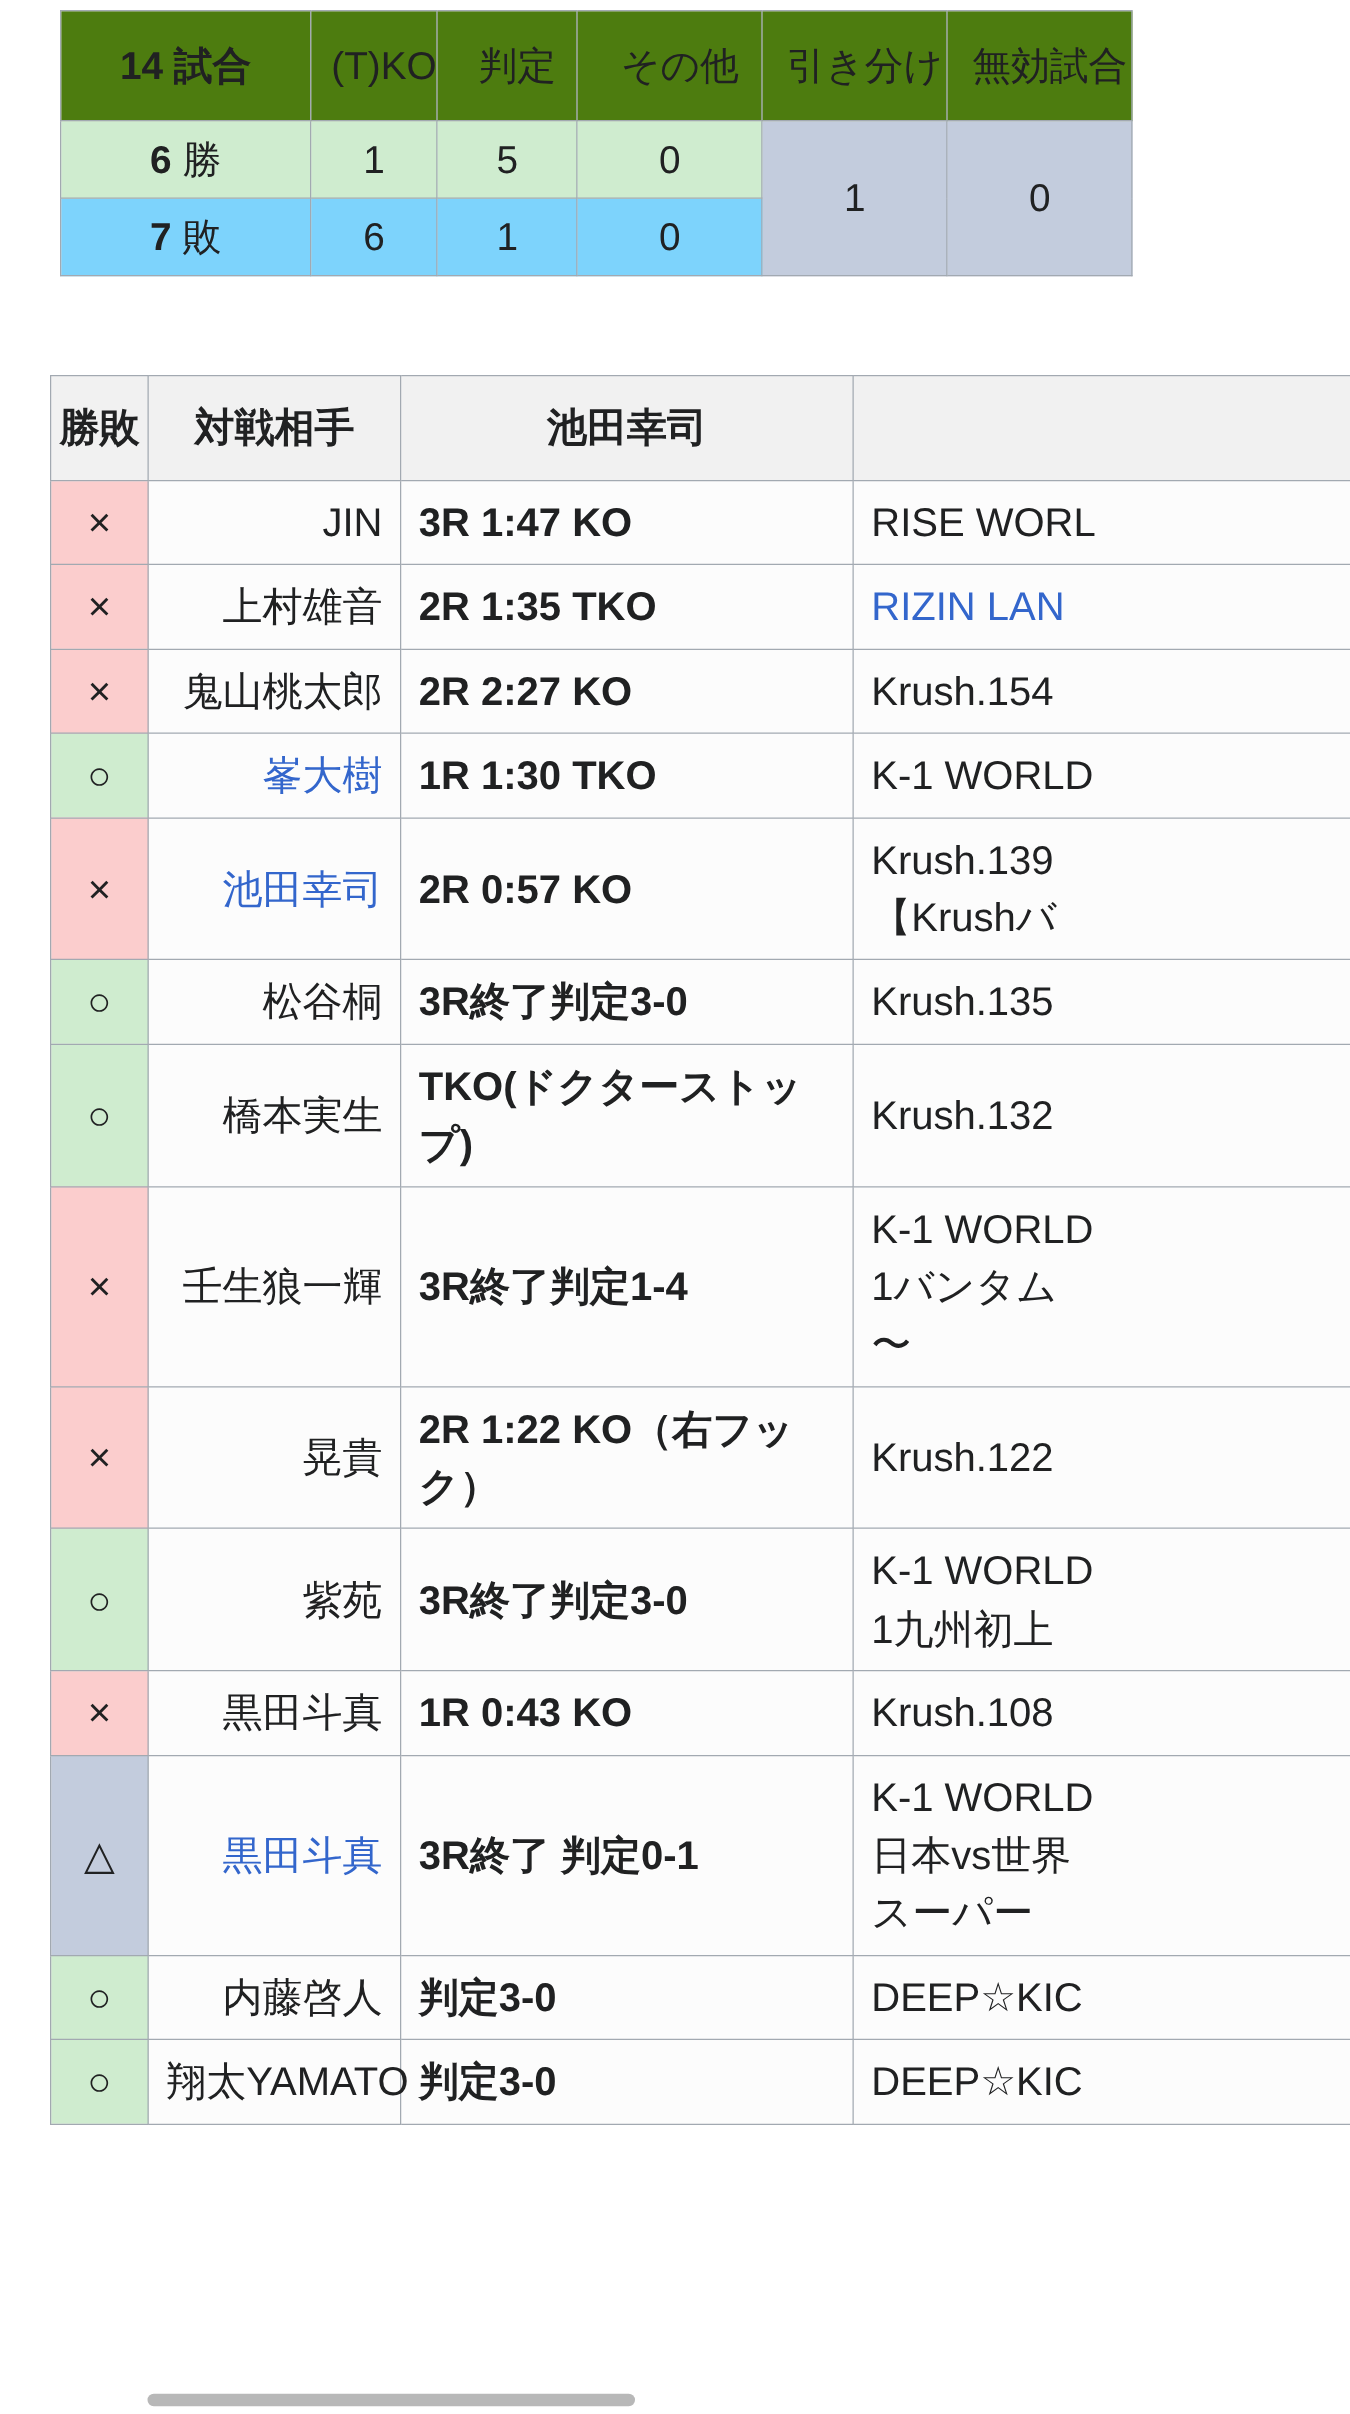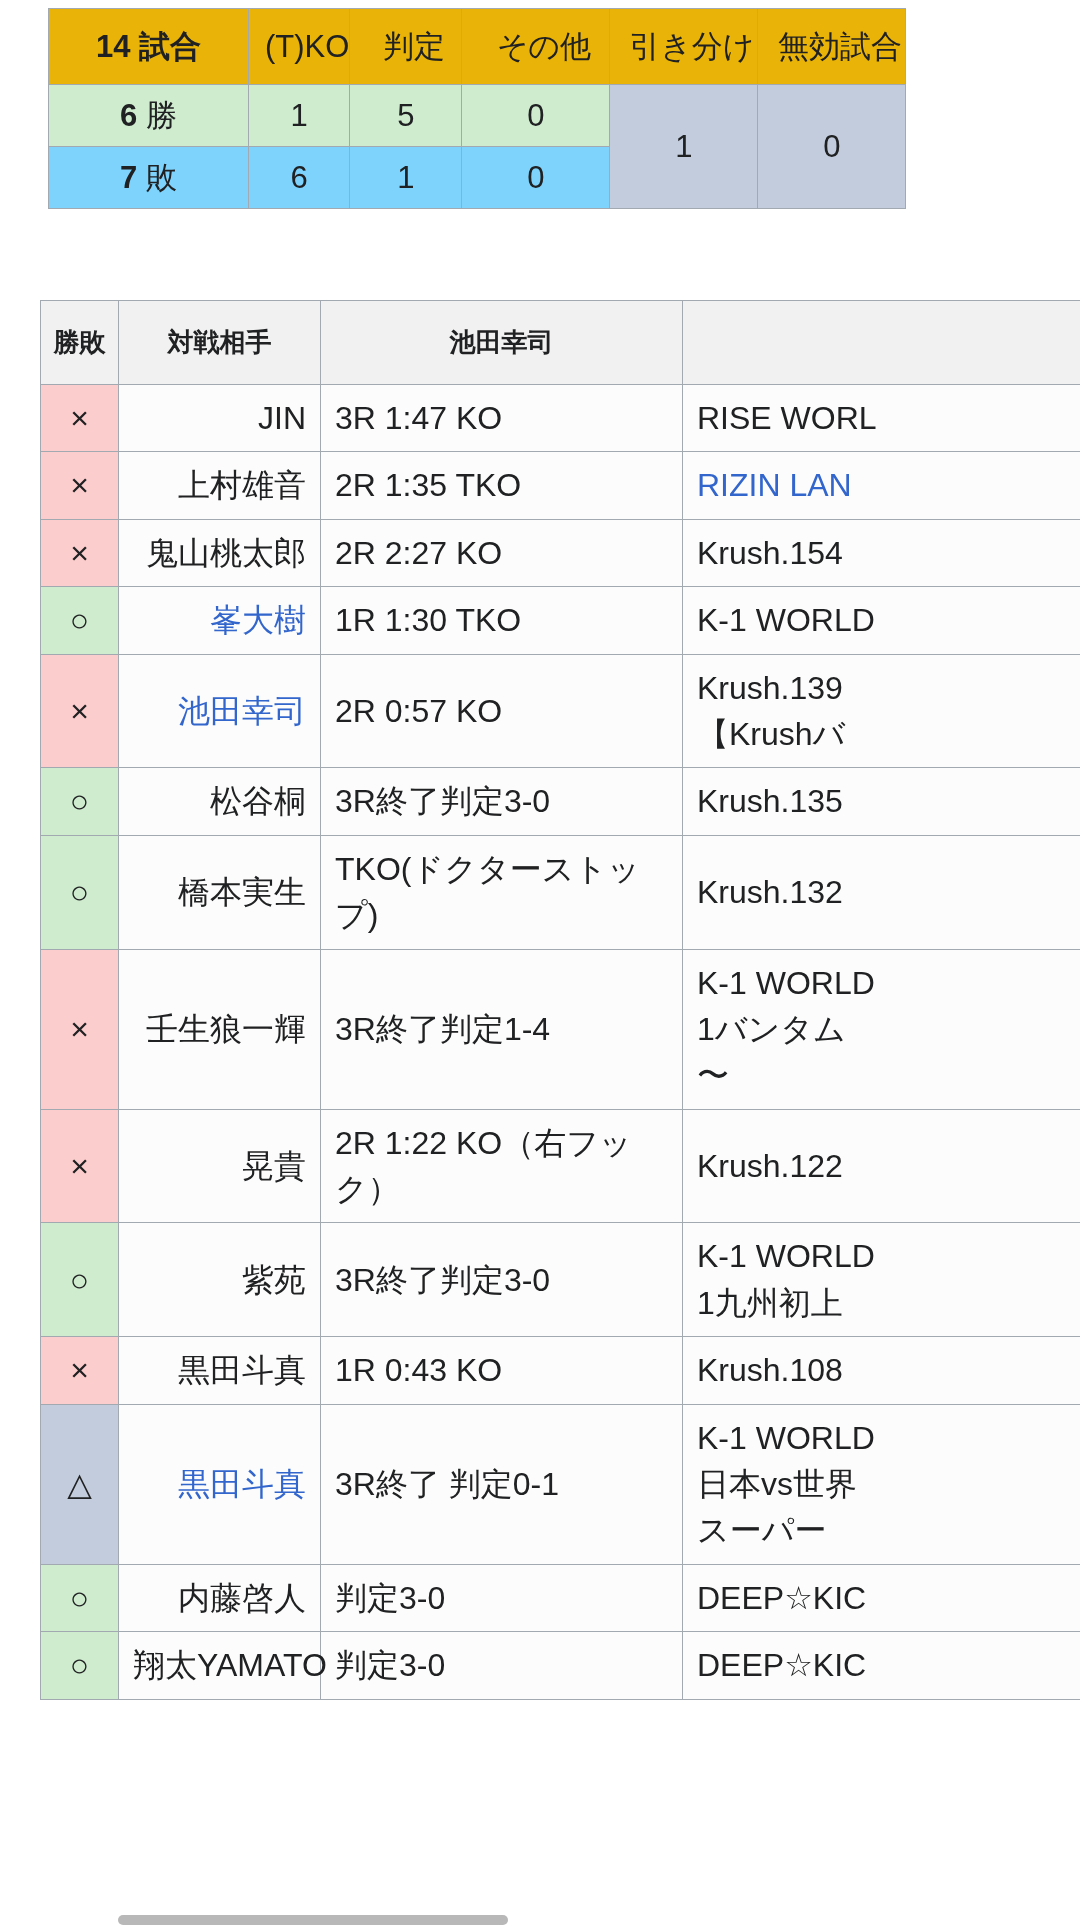--- a/index.html
+++ b/index.html
@@ -40,23 +40,23 @@
     border: 1px solid #a2a9b1;
     font-size: 31px;
     text-align: center;
     vertical-align: middle;
     font-weight: normal;
     padding: 0;
     height: 62px;
     box-sizing: border-box;
   }
   table.record .hdr {
-    background: #eab308;
+    background: #4d7c0f;
     font-weight: bold;
-    height: 76px;
+    height: 88px;
   }
   table.record .hdr.sub {
     font-weight: normal;
     padding-left: 16px;
   }
   .rec-total { width: 200px; }
   .rec-col   { width: 100px; }
   .rec-col2  { width: 112px; }
   .rec-col3  { width: 148px; }
   .rec-draw  { width: 148px; }
@@ -79,21 +79,21 @@
   }
   table.fights {
     border-collapse: collapse;
     table-layout: fixed;
     width: 1290px;
     background: #ffffff;
   }
   table.fights th {
     background: #f1f1f1;
     border: 1px solid #a2a9b1;
-    font-size: 26px;
+    font-size: 32px;
     font-weight: bold;
     height: 84px;
     padding: 0 6px;
     box-sizing: border-box;
     text-align: center;
     vertical-align: middle;
     margin-top: 38px;
   }
   table.fights td {
     border: 1px solid #a2a9b1;
@@ -112,21 +112,21 @@
   td.res {
     text-align: center;
     font-size: 30px;
     padding: 0;
   }
   td.res.w { background: #cfeccf; }
   td.res.l { background: #fbcdcd; }
   td.res.d { background: #c3ccdd; }
 
   td.opp { text-align: right; white-space: nowrap; }
-  td.out { text-align: left; }
+  td.out { text-align: left; font-weight: bold; }
   td.event { text-align: left; }
   .lnk { color: #3366cc; }
 
   
   .hscroll {
     position: absolute;
     left: 40px;
     bottom: 6px;
     width: 1000px;
     height: 10px;

